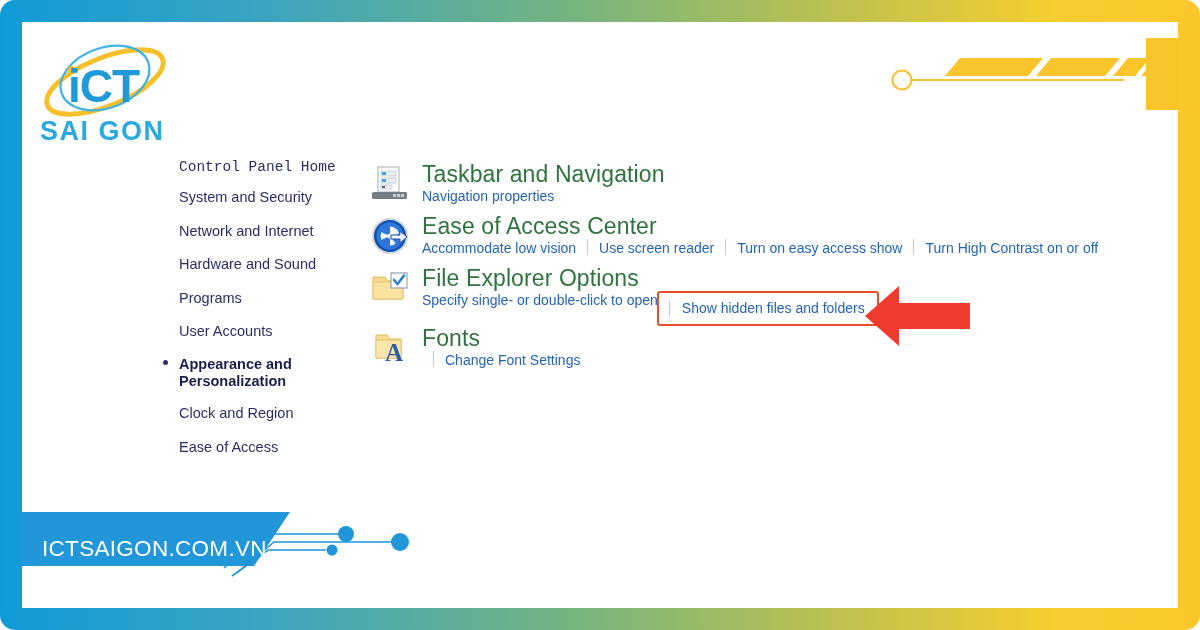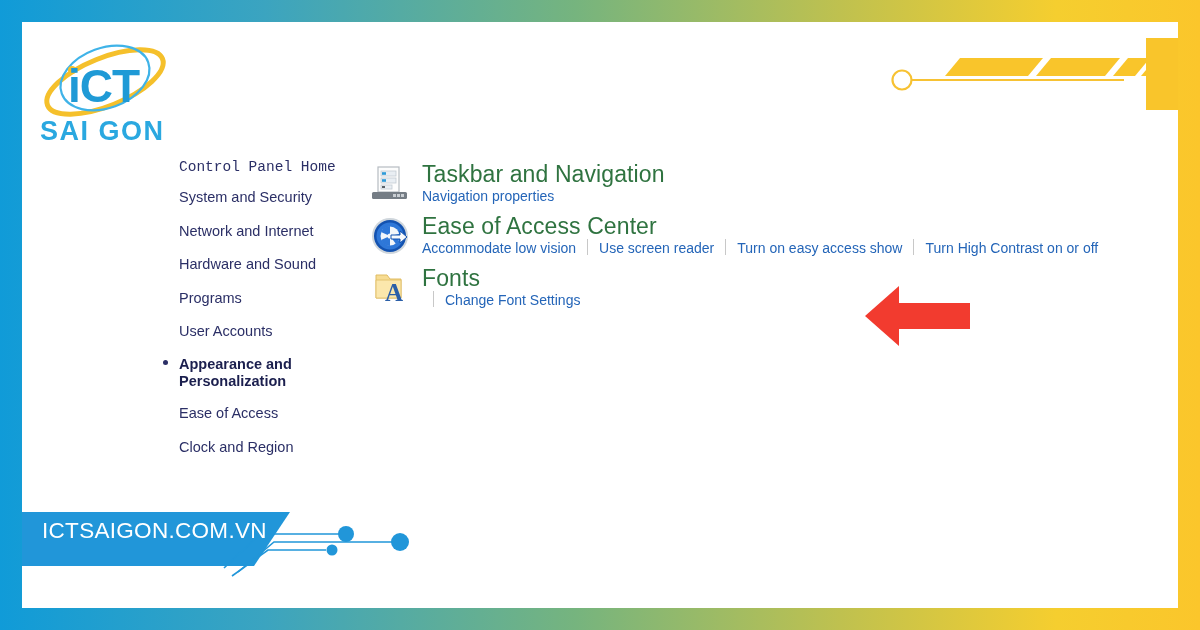--- a/index.html
+++ b/index.html
@@ -6,20 +6,21 @@
   * { margin:0; padding:0; box-sizing:border-box; }
   html, body {
     width:1200px; height:630px;
     font-family:"Liberation Sans", sans-serif;
     overflow:hidden;
   }
   #frame {
     position:relative;
     width:1200px; height:630px;
     background:linear-gradient(90deg,#109BD8 0%,#3BA4C0 22%,#76B47E 48%,#BFC14F 70%,#F5CE2F 88%,#FBC62B 100%);
+    border-radius:15px;
   }
   
   #page {
     position:absolute;
     left:22px; top:22px;
     width:1156px; height:586px;
     background:#ffffff;
     overflow:hidden;
   }
 
@@ -80,21 +81,21 @@
     margin-left:-1px;
   }
   .highlight-wrap .cp-sep { margin-left:10px; margin-right:12px; }
 
   
   #arrow { position:absolute; left:843px; top:262px; width:105px; height:64px; }
 
   
   #banner { position:absolute; left:0; bottom:42px; width:400px; height:54px; }
   #banner-text {
-    position:absolute; left:0; bottom:50px;
+    position:absolute; left:0; bottom:32px;
     width:240px; height:54px;
     display:flex; align-items:center;
     padding-left:20px;
     color:#ffffff;
     font-size:22.5px;
     letter-spacing:0.3px;
     font-family:"Liberation Sans", sans-serif;
     font-weight:500;
     z-index:3;
     white-space:nowrap;
@@ -148,24 +149,24 @@
         <span>Programs</span>
       </div>
       <div class="side-item">
         <span>User Accounts</span>
       </div>
       <div class="side-item current">
         <span class="bullet"></span>
         <span>Appearance and Personalization</span>
       </div>
       <div class="side-item">
+        <span>Clock and Region</span>
+      </div>
+      <div class="side-item">
         <span>Ease of Access</span>
-      </div>
-      <div class="side-item">
-        <span>Clock and Region</span>
       </div>
     </nav>
 
     <section id="main">
 
       <div class="cp-row">
         <svg class="cp-icon" viewBox="0 0 40 40">
           <rect x="8" y="3" width="21" height="25" fill="#FDFDFD" stroke="#B6BCC2" stroke-width="1.2"></rect>
           <rect x="11" y="7" width="15" height="5" fill="#E9EEF3" stroke="#C3CBD2" stroke-width="0.8"></rect>
           <rect x="12" y="8.2" width="4" height="2.6" fill="#2F9BD8"></rect>
@@ -201,20 +202,36 @@
           <span class="cp-link">Accommodate low vision</span>
           <span class="cp-sep"></span>
           <span class="cp-link">Use screen reader</span>
           <span class="cp-sep"></span>
           <span class="cp-link">Turn on easy access show</span>
           <span class="cp-sep"></span>
           <span class="cp-link">Turn High Contrast on or off</span>
         </div>
       </div>
 
+      <div class="cp-row">
+        <svg class="cp-icon" viewBox="0 0 40 40">
+          <path d="M3 9 L15 9 L18 13 L33 13 L33 31 L3 31 Z" fill="#F5D98A" stroke="#E0BC63" stroke-width="1"></path>
+          <path d="M3 14 L33 14 L33 31 L3 31 Z" fill="#FAE3A0" stroke="#E0BC63" stroke-width="0.8"></path>
+          <rect x="21" y="5" width="16" height="15" fill="#FFFFFF" stroke="#9AA3AC" stroke-width="1.2"></rect>
+          <path d="M24 12 L27.5 16 L34 7.5" fill="none" stroke="#2B7FD4" stroke-width="2.6" stroke-linecap="round" stroke-linejoin="round"></path>
+        </svg>
+        <div class="cp-title">File Explorer Options</div>
+        <div class="cp-links">
+          <span class="cp-link">Specify single- or double-click to open</span>
+          <span class="highlight-wrap">
+            <span class="cp-sep"></span>
+            <span class="cp-link">Show hidden files and folders</span>
+          </span>
+        </div>
+      </div>
 
       <div class="cp-row">
         <svg class="cp-icon" viewBox="0 0 40 40">
           <path d="M6 7 L17 7 L20 11 L31 11 L31 30 L6 30 Z" fill="#F7DC92" stroke="#E0BC63" stroke-width="1"></path>
           <path d="M6 12 L31 12 L31 30 L6 30 Z" fill="#FBE7AC" stroke="#E0BC63" stroke-width="0.8"></path>
           <text x="15" y="33" font-family="'Liberation Serif',serif" font-size="25" font-weight="bold" fill="#2B5FA8">A</text>
         </svg>
         <div class="cp-title">Fonts</div>
         <div class="cp-links">
           <span class="cp-sep"></span>

